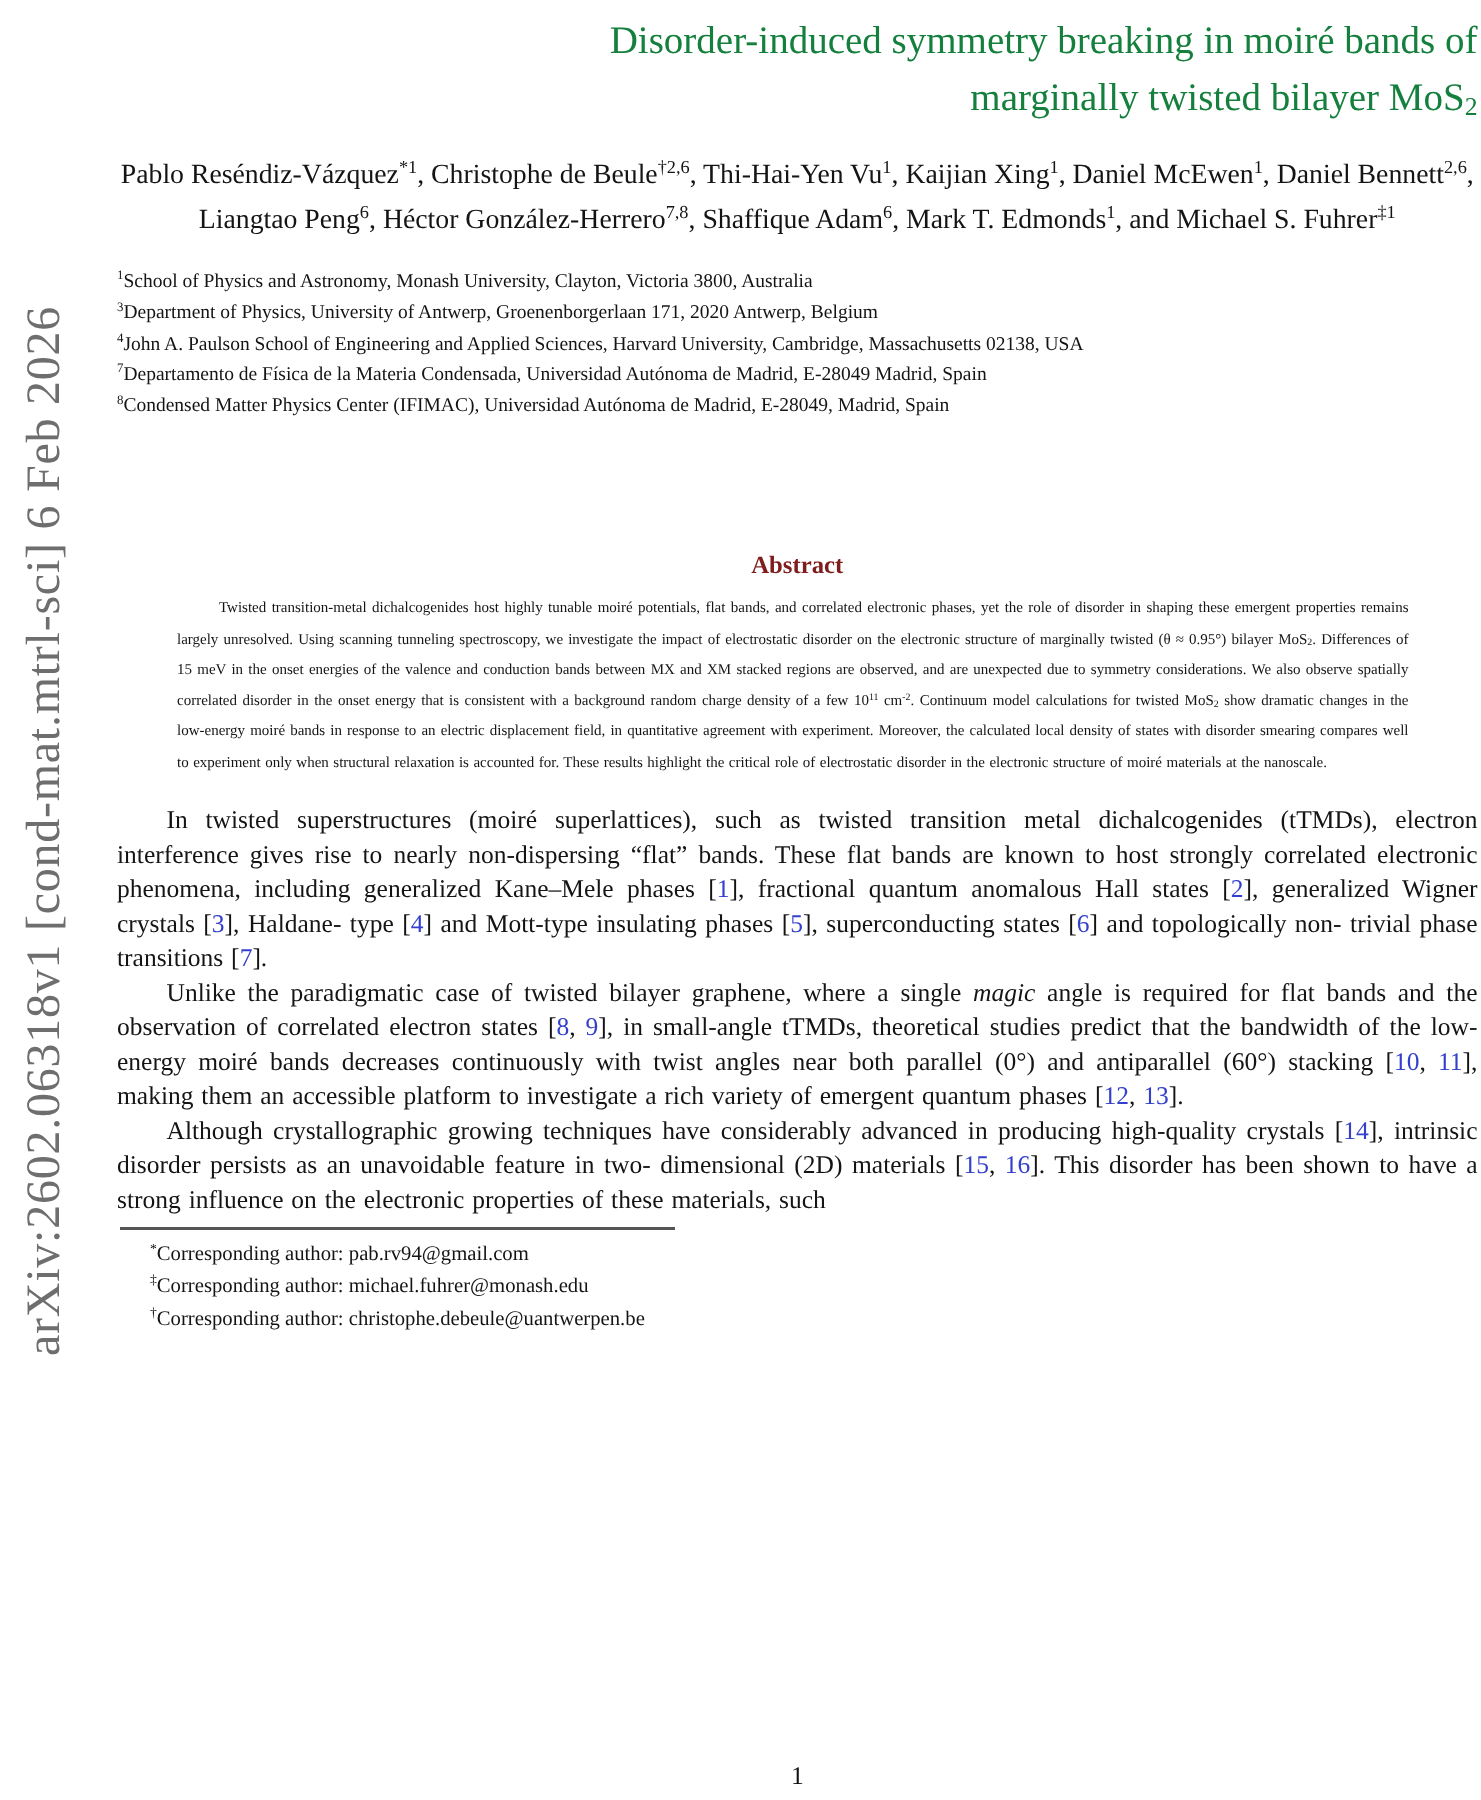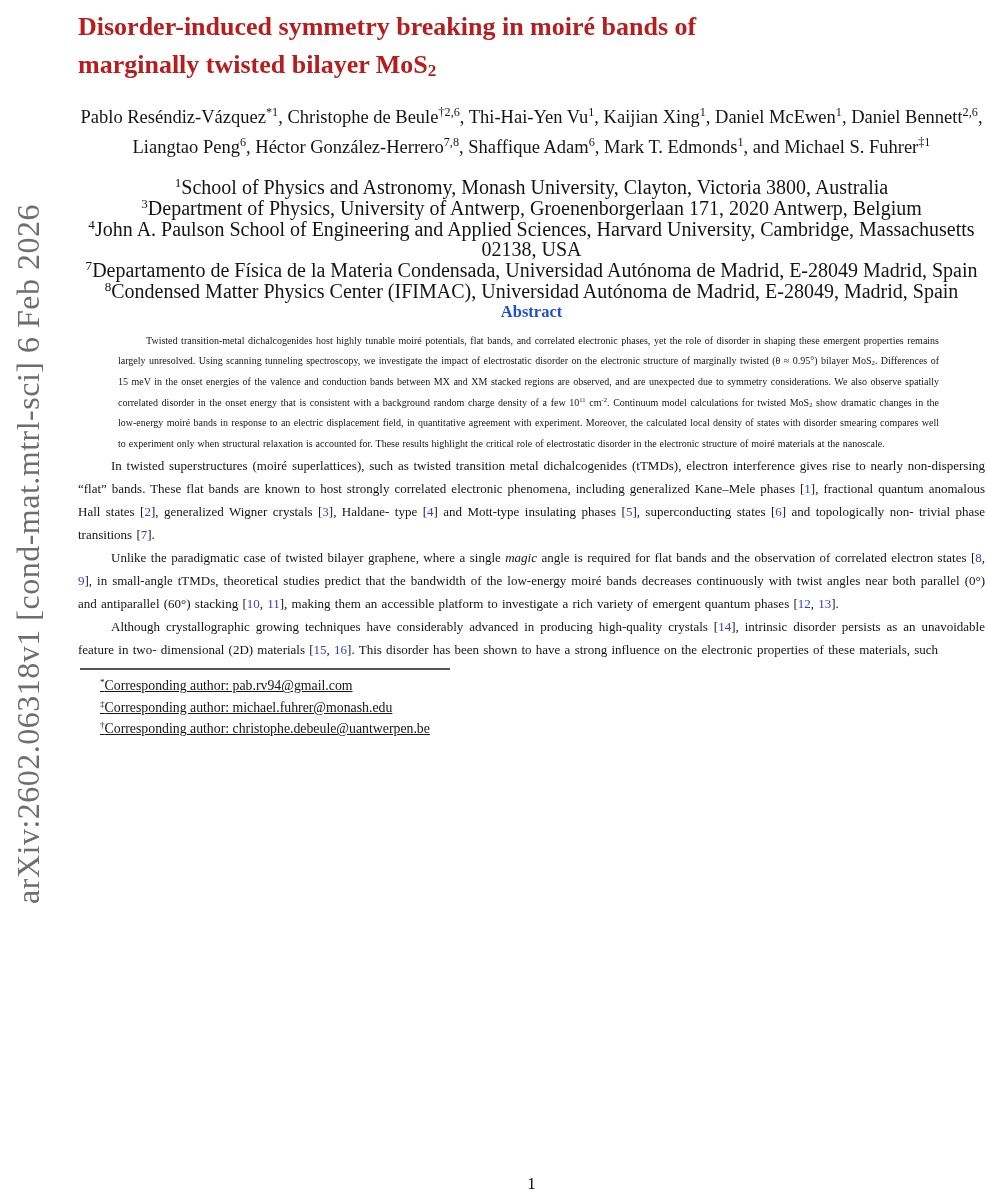--- a/index.html
+++ b/index.html
@@ -20,51 +20,51 @@
     transform: rotate(-90deg); transform-origin: 0 0;
     width: 884px; height: 44px; line-height: 44px;
     text-align: center; white-space: nowrap;
     font-size: 32px; letter-spacing: 0.5px;
     color: var(--watermark-color, #6e6e6e);
   }
 
   .content { position: absolute; left: 78px; top: 0; width: 907px; }
 
   .title {
-    margin: 8px 0 0 0; font-weight: bold;
-    text-align: left; font-size: 26px; line-height: 38px;
-    color: #b91c1c;
+    margin: 8px 0 0 0; font-weight: normal;
+    text-align: right; font-size: 26px; line-height: 38px;
+    color: #15803d;
   }
   .authors {
     margin-top: 18px; text-align: center;
     font-size: 18.5px; line-height: 30px;
   }
   .affiliations {
-    margin-top: 15px; text-align: center;
-    font-size: 20px; line-height: 20.8px;
+    margin-top: 15px; 
+    font-size: 13px; line-height: 20.8px;
   }
   .abstract-head {
-    text-align: center;
-    font-size: 16.5px; font-weight: bold; color: #1d4ed8;
+    margin-top: 86px; text-align: center;
+    font-size: 16.5px; font-weight: bold; color: #7f1d1d;
   }
   .abstract-body {
     margin: 9px 46px 0 40px;
     font-size: 10px; line-height: 20.6px;
     text-align: justify; text-indent: 28px;
     word-spacing: 0.5px;
   }
-  .bodytext { font-size: 13px; line-height: 23px; text-align: justify; word-spacing: 1px; }
+  .bodytext { margin-top: 15px; font-size: 17px; line-height: 23px; text-align: justify; word-spacing: 1px; }
   .bodytext p { margin: 0; text-indent: 33px; }
 
   .footnotes { margin-top: 7px; font-size: 13.8px; line-height: 21.5px; }
   .footnote-rule {
     width: 370px; border: none; border-top: 2px solid #555;
     margin: 0 0 5px 2px; height: 0;
   }
-  .footnote { padding-left: 22px; text-decoration: underline; }
+  .footnote { padding-left: 22px; }
 
   .pagenum {
     position: absolute; left: 78px; width: 907px; top: 1174px;
     text-align: center; font-size: 17px;
   }
 
   sup { font-size: 66%; line-height: 0; vertical-align: 0.55em; }
   sub { font-size: 66%; line-height: 0; vertical-align: -0.2em; }
   em { font-style: italic; }
   .cite { color: var(--cite-color, #3340cc); cursor: pointer; }

